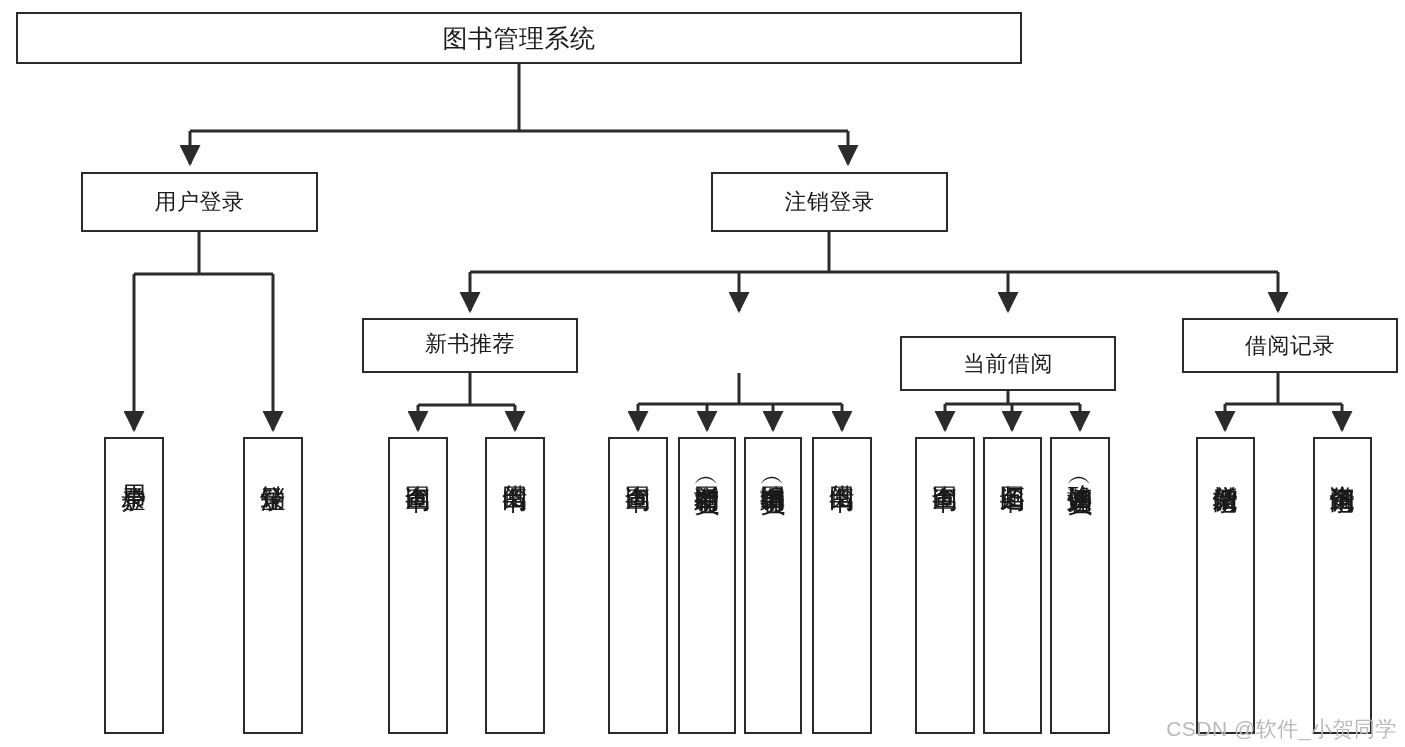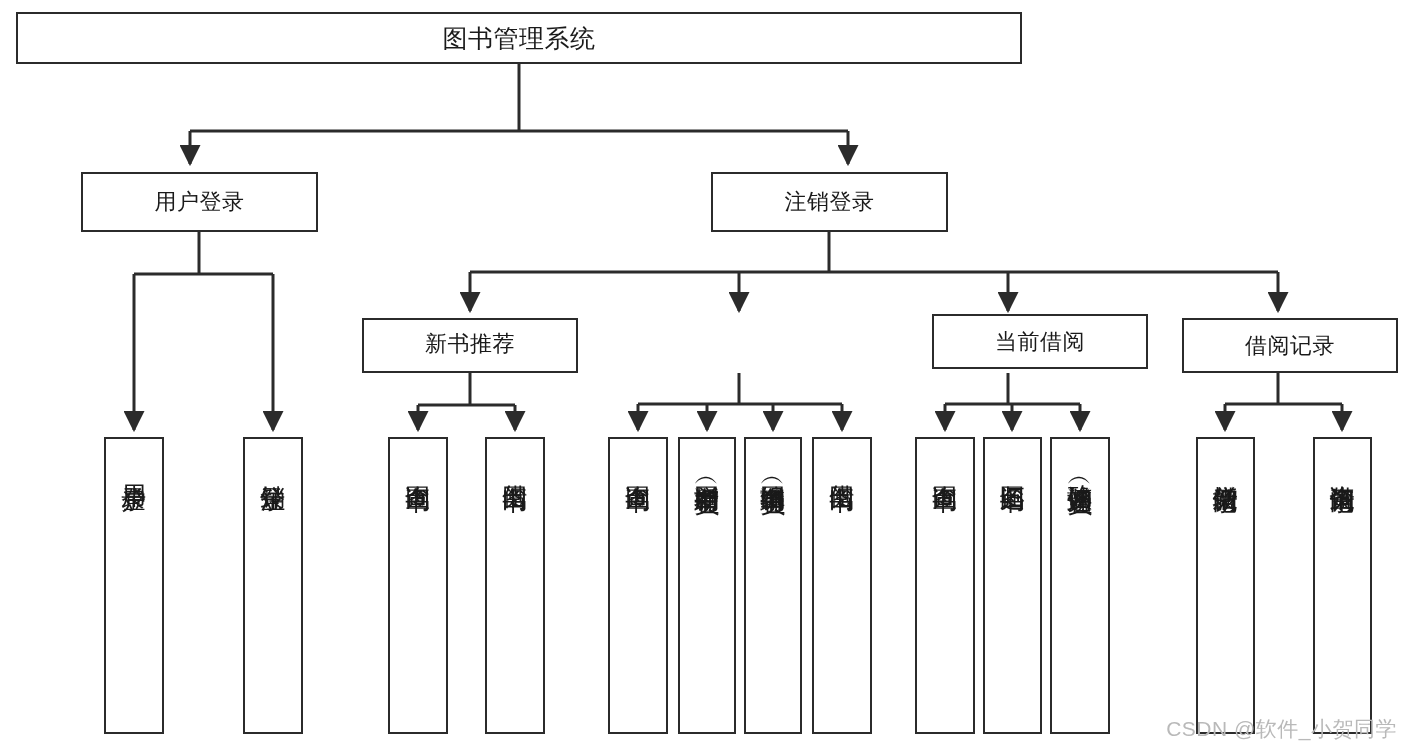--- a/index.html
+++ b/index.html
@@ -132,21 +132,21 @@
   <div class="node horiz" style="left:81px; top:172px; width:237px; height:60px;">
     <span class="label">用户登录</span>
   </div>
   <div class="node horiz" style="left:711px; top:172px; width:237px; height:60px;">
     <span class="label">注销登录</span>
   </div>
 
   <div class="node horiz" style="left:362px; top:318px; width:216px; height:55px;font-family:Liberation Mono, monospace;">
     <span class="label">新书推荐</span>
   </div>
-  <div class="node horiz" style="left:900px; top:314px; width:216px; height:55px;margin-left:32px;">
+  <div class="node horiz" style="left:900px; top:336px; width:216px; height:55px;">
     <span class="label">当前借阅</span>
   </div>
   <div class="node horiz" style="left:1170px; top:318px; width:216px; height:55px;margin-left:12px;">
     <span class="label">借阅记录</span>
   </div>
 
   <div class="node vert" style="left:104px; top:437px; width:60px; height:297px;">
     <span class="label">用户登录</span>
   </div>
   <div class="node vert" style="left:243px; top:437px; width:60px; height:297px;">

